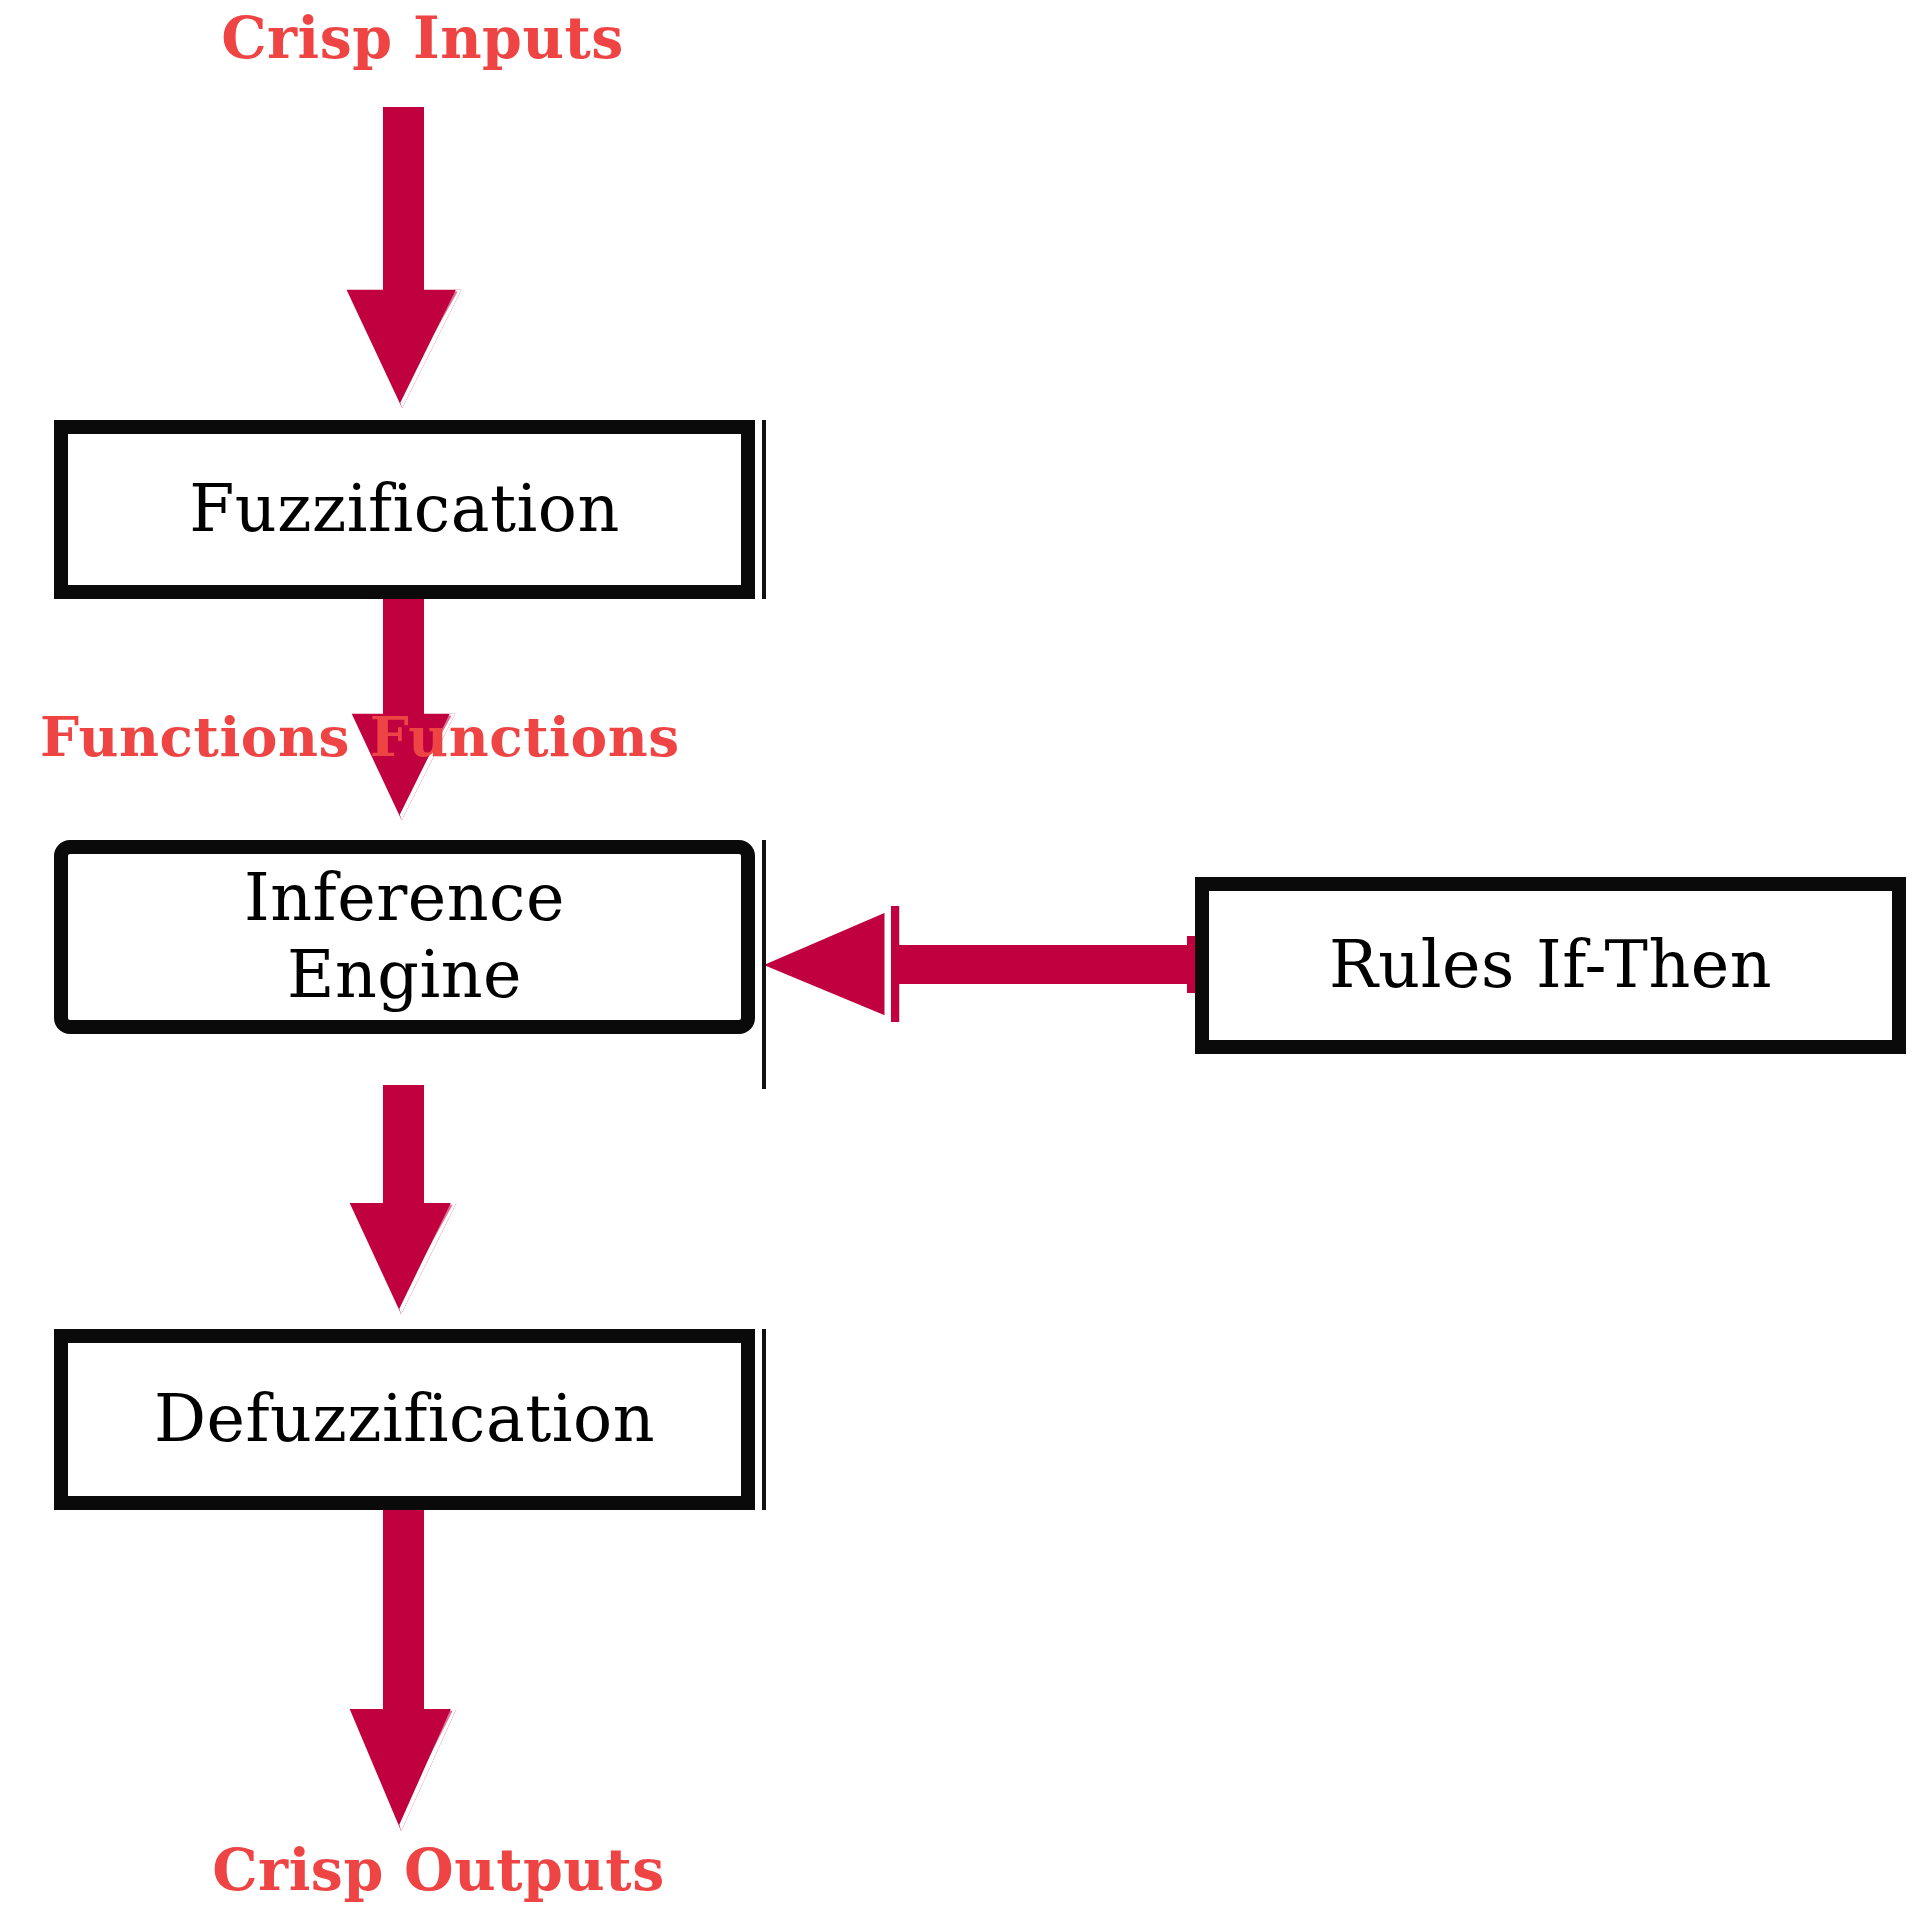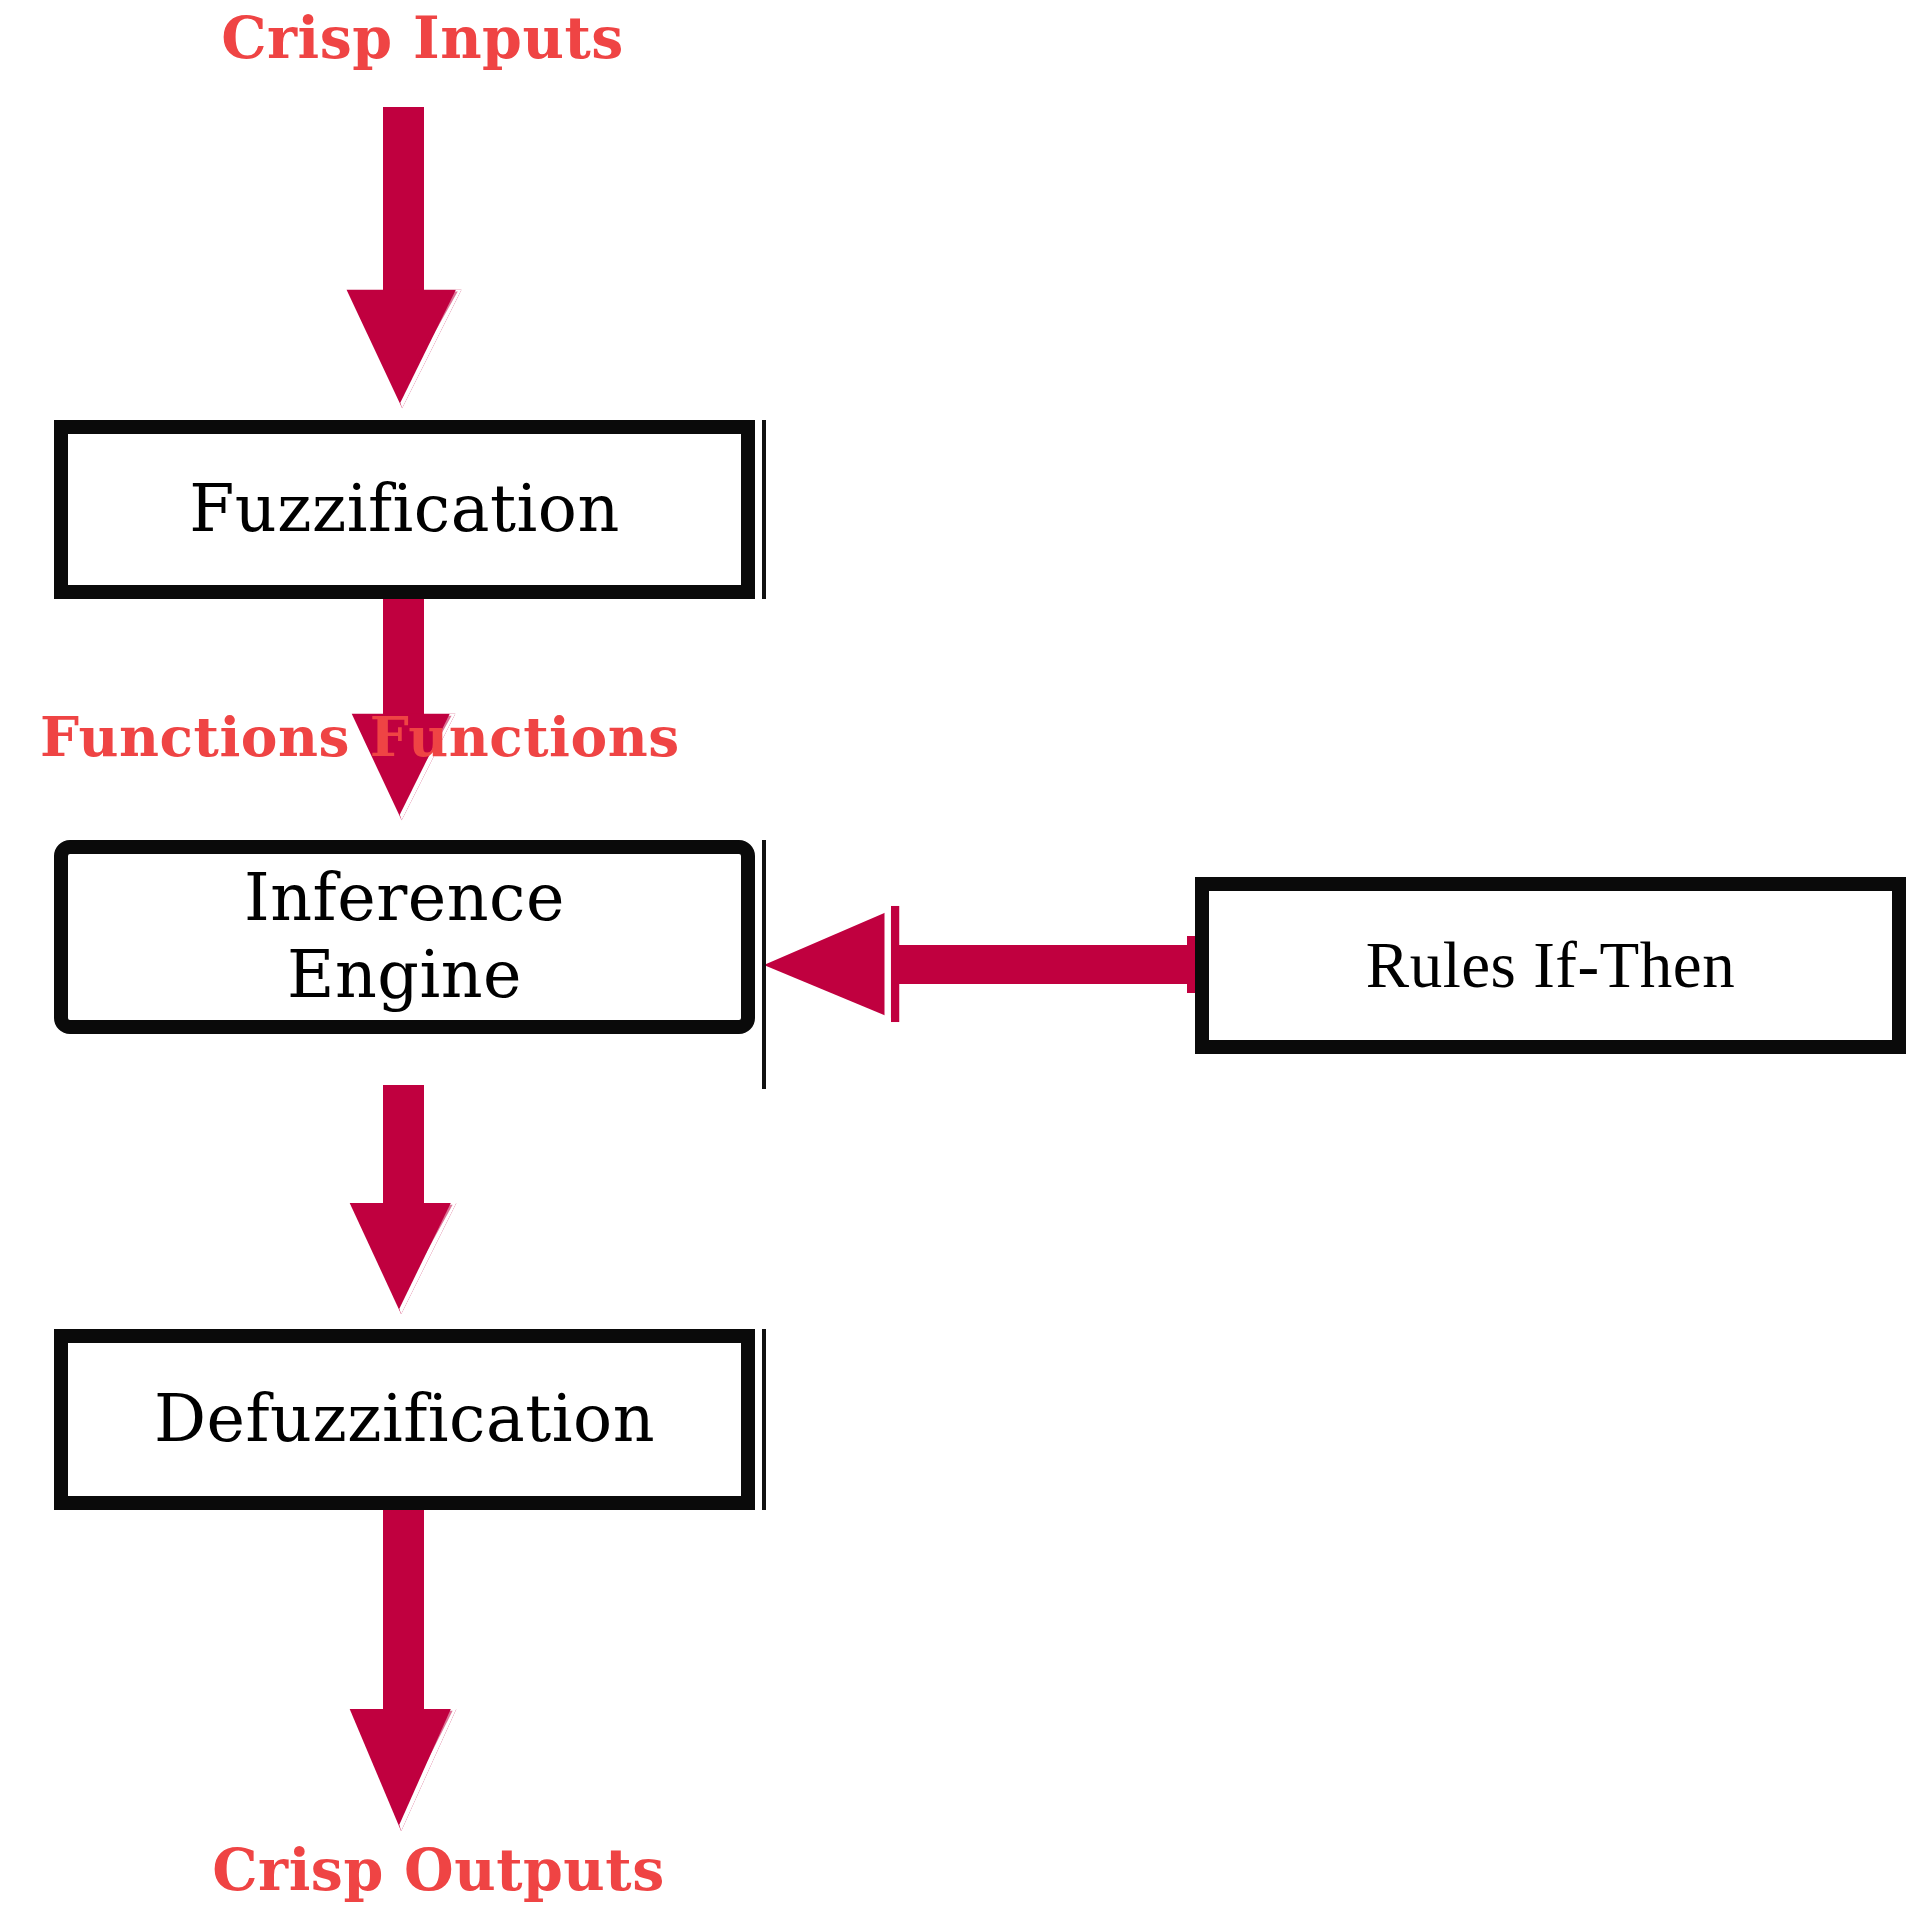--- a/index.html
+++ b/index.html
@@ -113,21 +113,21 @@
 
   <div class="free-label over-arrow" style="left:20px; top:709px; font-size:55px;">Functions Functions</div>
 
   <div class="proc-box" style="left:54px; top:840px; width:701px; height:194px;border-radius:16px;">
     <span class="box-label" style="font-size:65px;">Inference
 Engine</span>
   </div>
   <div class="edge-rule" style="left:762px; top:840px; height:249px;"></div>
 
   <div class="proc-box" style="left:1195px; top:877px; width:711px; height:177px;">
-    <span class="box-label" style="font-size:65px;font-family:Liberation Serif, serif;">Rules If-Then</span>
+    <span class="box-label" style="font-size:65px;">Rules If-Then</span>
   </div>
 
   <div class="arrow-shaft-h" style="left:891px; top:945px; width:314px; height:39px;"></div>
   <div class="arrow-head-h" style="left:762px; top:904px; width:140px; height:120px;">
     <svg width="140" height="120" viewBox="0 0 152 130">
       <polygon points="2,66 146,4 146,126" fill="#C0003F"></polygon>
       <rect x="140" y="2" width="9" height="126" fill="#C0003F"></rect>
       <rect x="133" y="2" width="7" height="126" fill="#ffffff"></rect>
     </svg>
   </div>

